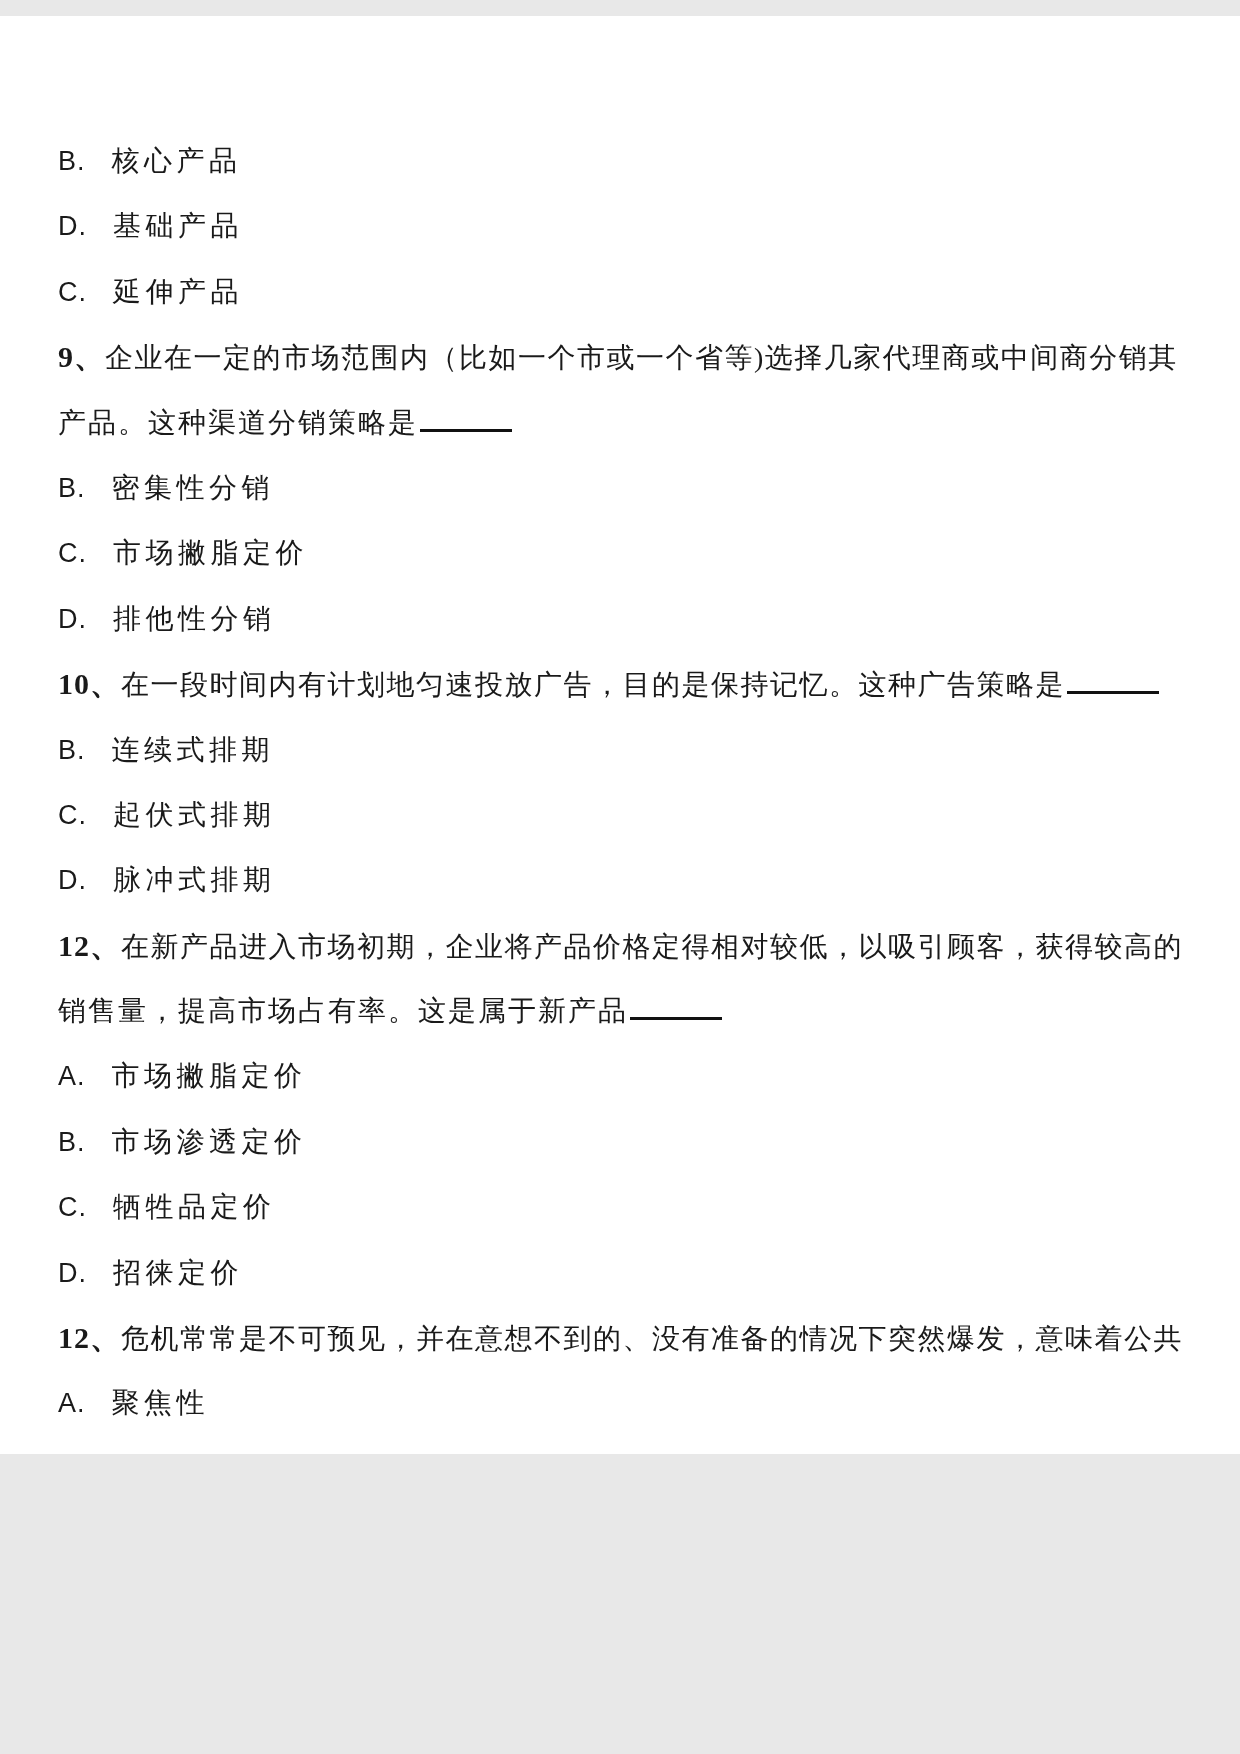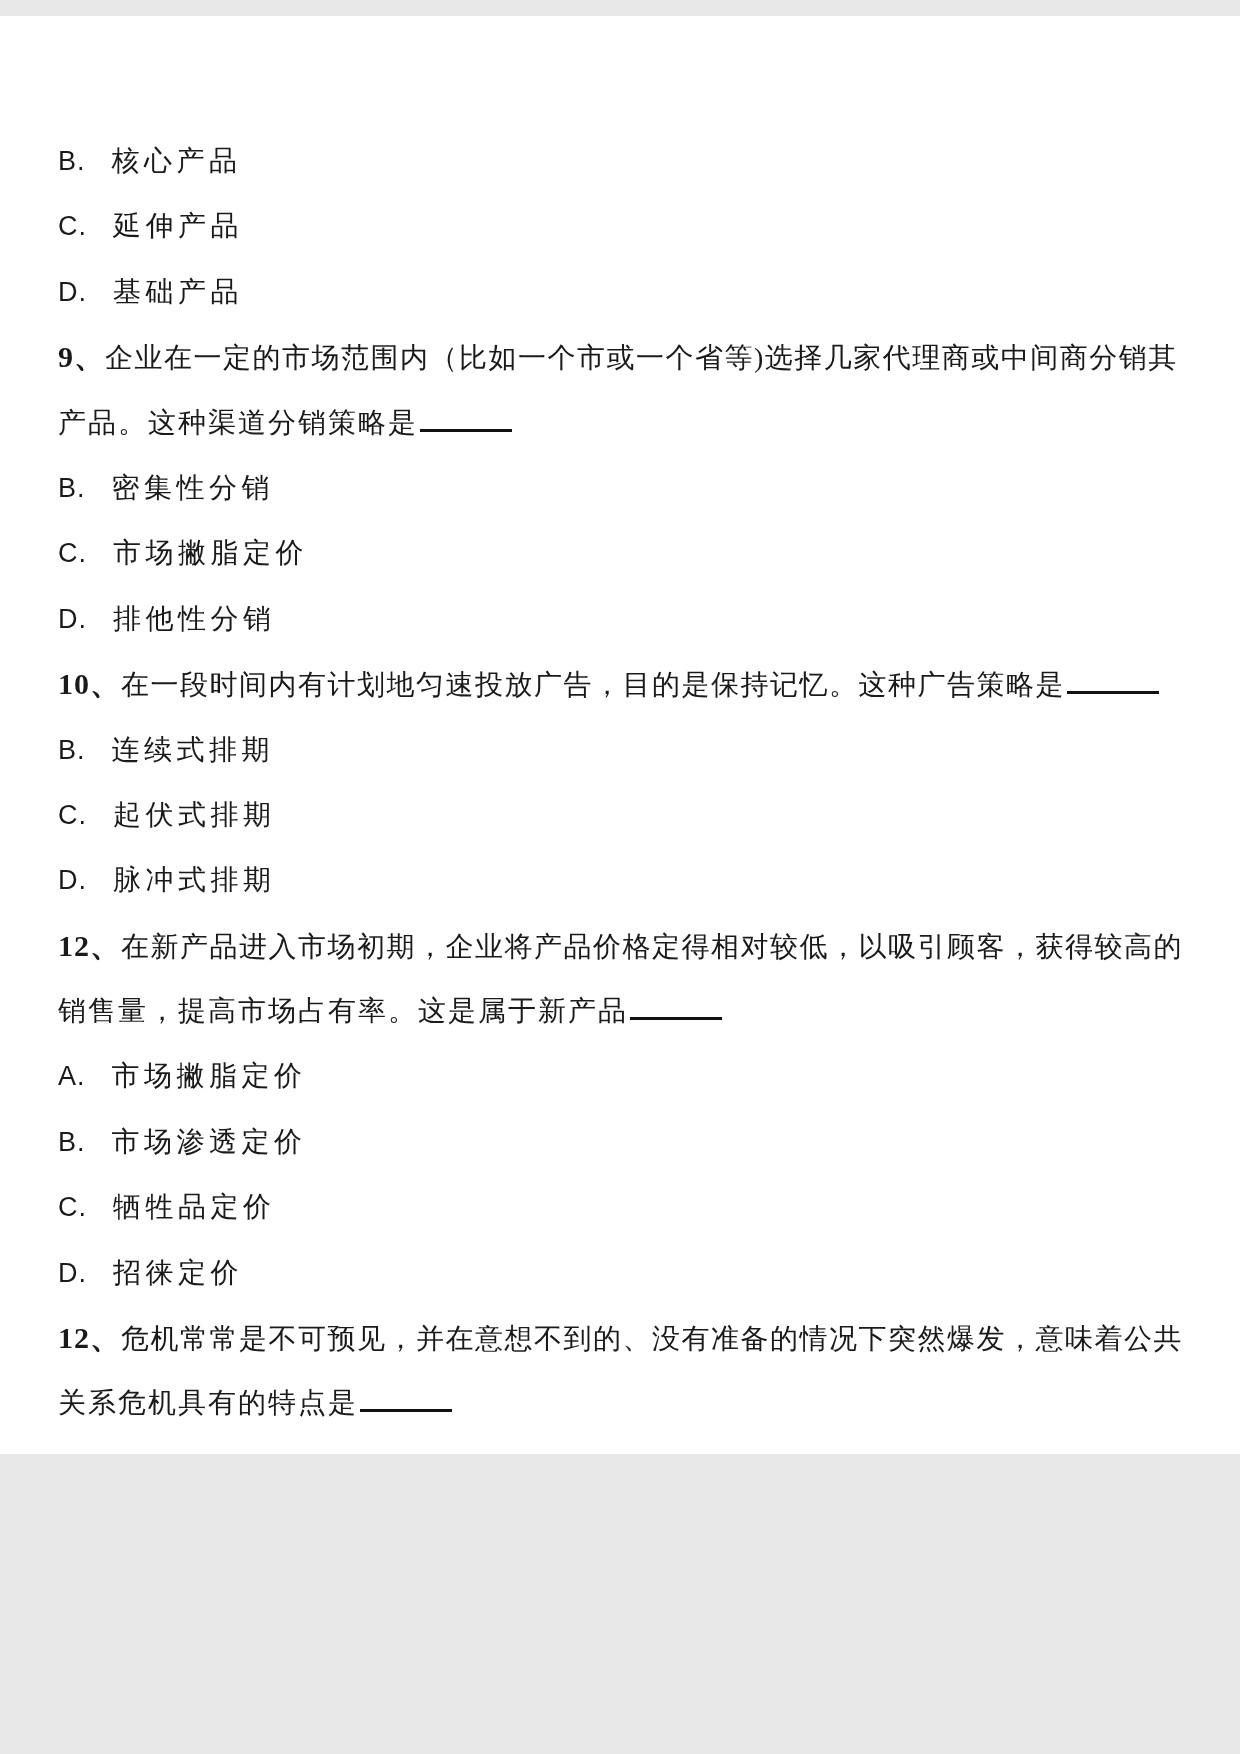--- a/index.html
+++ b/index.html
@@ -58,24 +58,24 @@
 <body>
 
 <div class="page">
   <div class="content">
 
     <section>
       <div class="line option">
         <span class="opt-letter">B.</span><span class="opt-text">核心产品</span>
       </div>
       <div class="line option">
-        <span class="opt-letter">C.</span><span class="opt-text">延伸产品</span>
+        <span class="opt-letter">D.</span><span class="opt-text">基础产品</span>
       </div>
       <div class="line option">
-        <span class="opt-letter">D.</span><span class="opt-text">基础产品</span>
+        <span class="opt-letter">C.</span><span class="opt-text">延伸产品</span>
       </div>
     </section>
 
     <section>
       <div class="line stem">
         <span class="q-num">9、</span><span class="q-text">企业在一定的市场范围内（比如一个市或一个省等)选择几家代理商或中间商分销其</span>
       </div>
       <div class="line stem-cont">
         <span class="q-text">产品。这种渠道分销策略是</span><span class="blank"></span>
       </div>
@@ -123,22 +123,19 @@
       </div>
       <div class="line option">
         <span class="opt-letter">D.</span><span class="opt-text">招徕定价</span>
       </div>
     </section>
 
     <section>
       <div class="line stem">
         <span class="q-num">12、</span><span class="q-text">危机常常是不可预见，并在意想不到的、没有准备的情况下突然爆发，意味着公共</span>
       </div>
-      <div class="line stem-cont">
-        <span class="q-text">关系危机具有的特点是</span><span class="blank"></span>
-      </div>
       <div class="line option">
         <span class="opt-letter">A.</span><span class="opt-text">聚焦性</span>
       </div>
     </section>
 
   </div>
 </div>
 
 </body></html>

